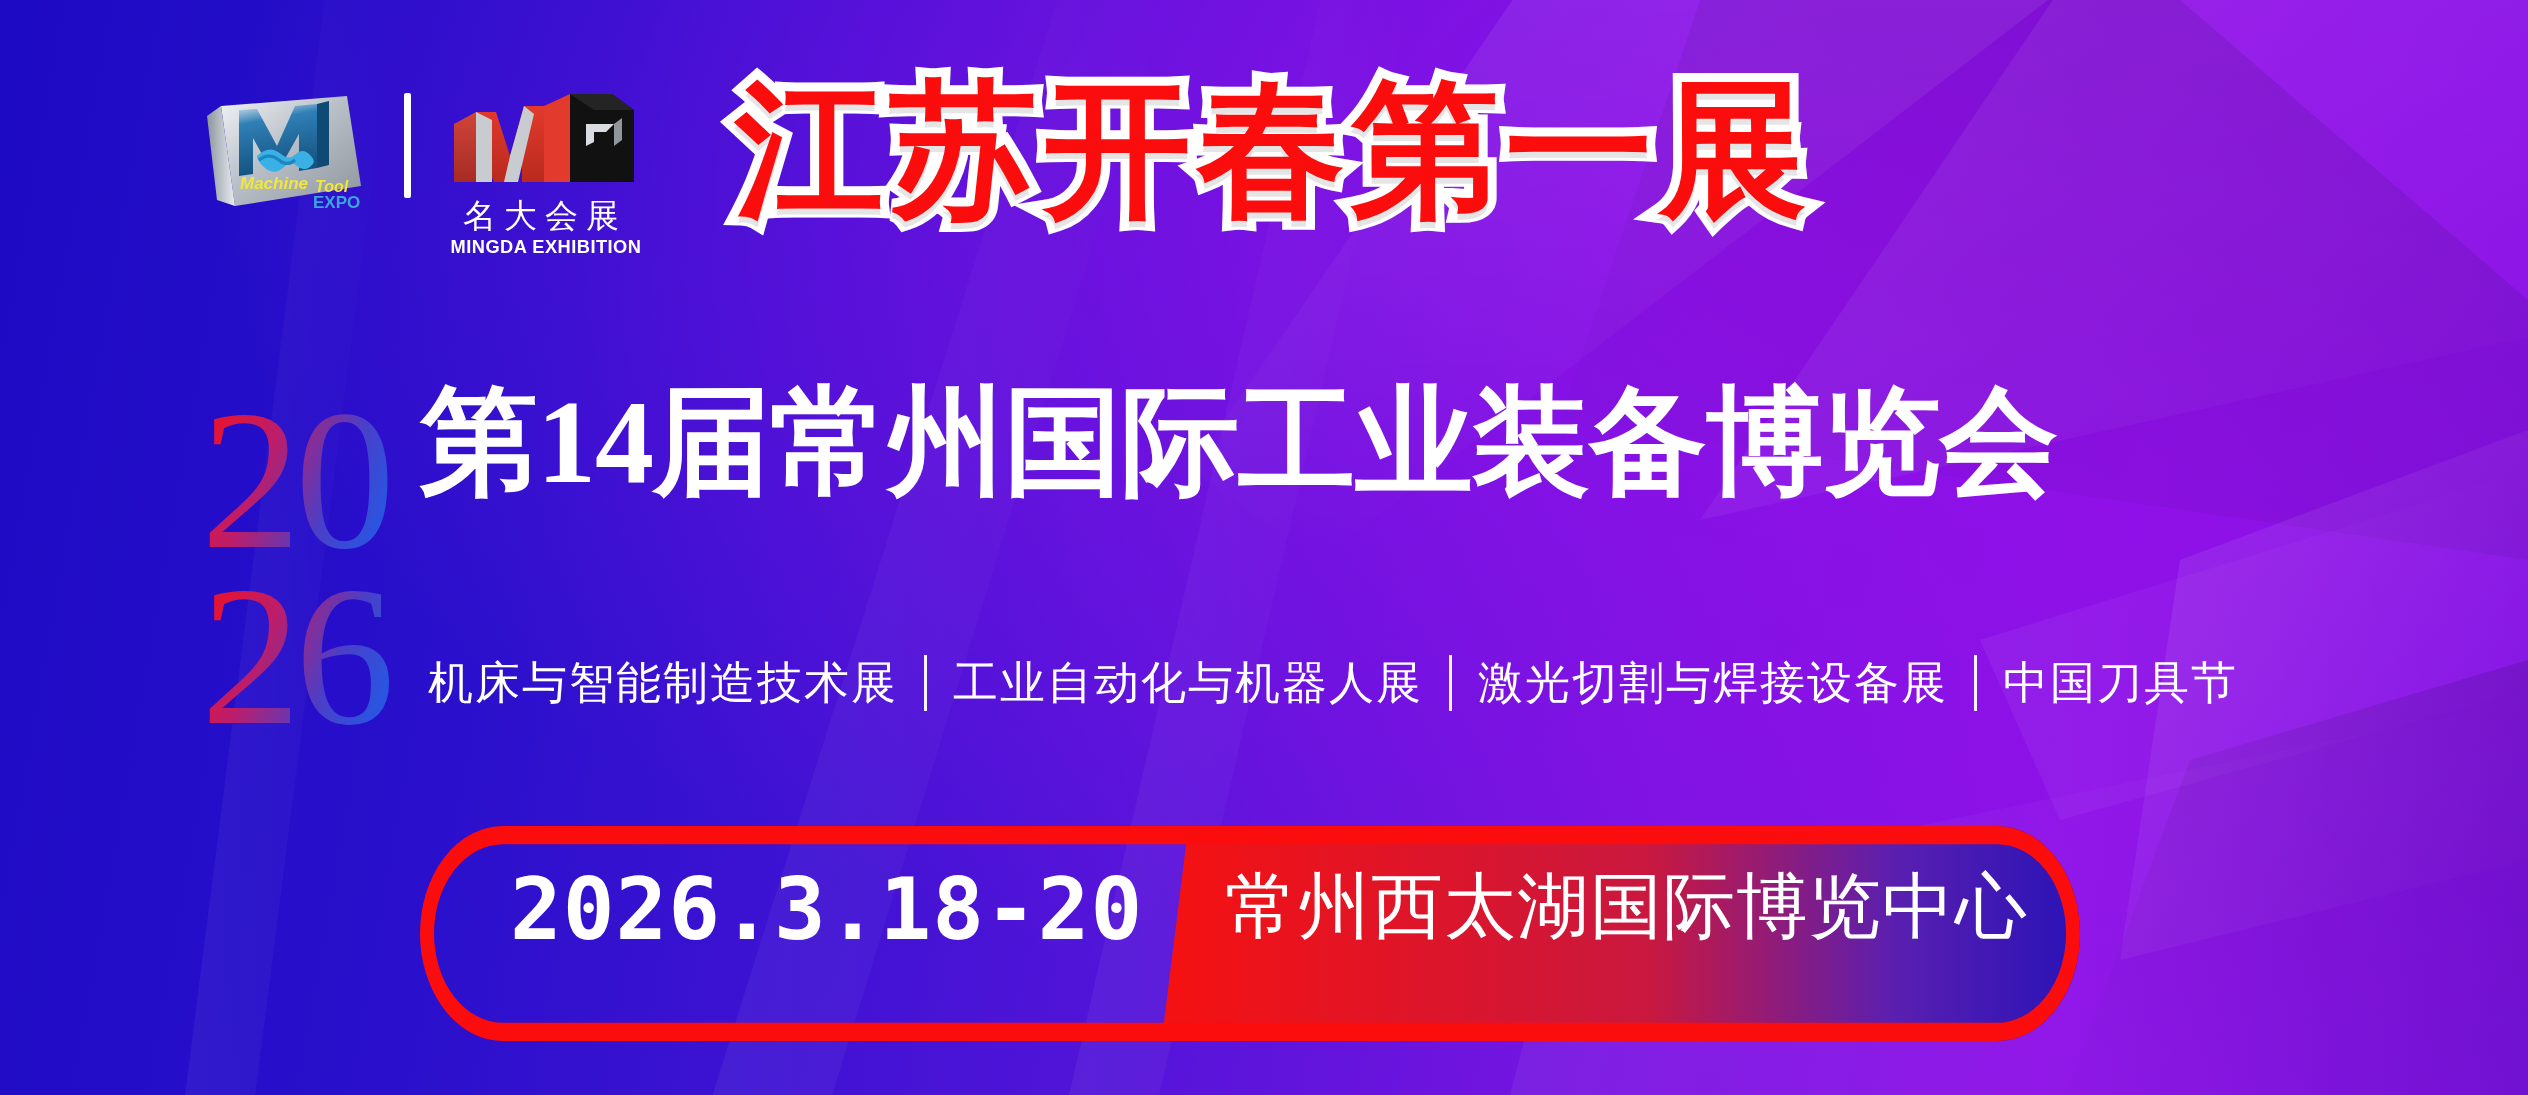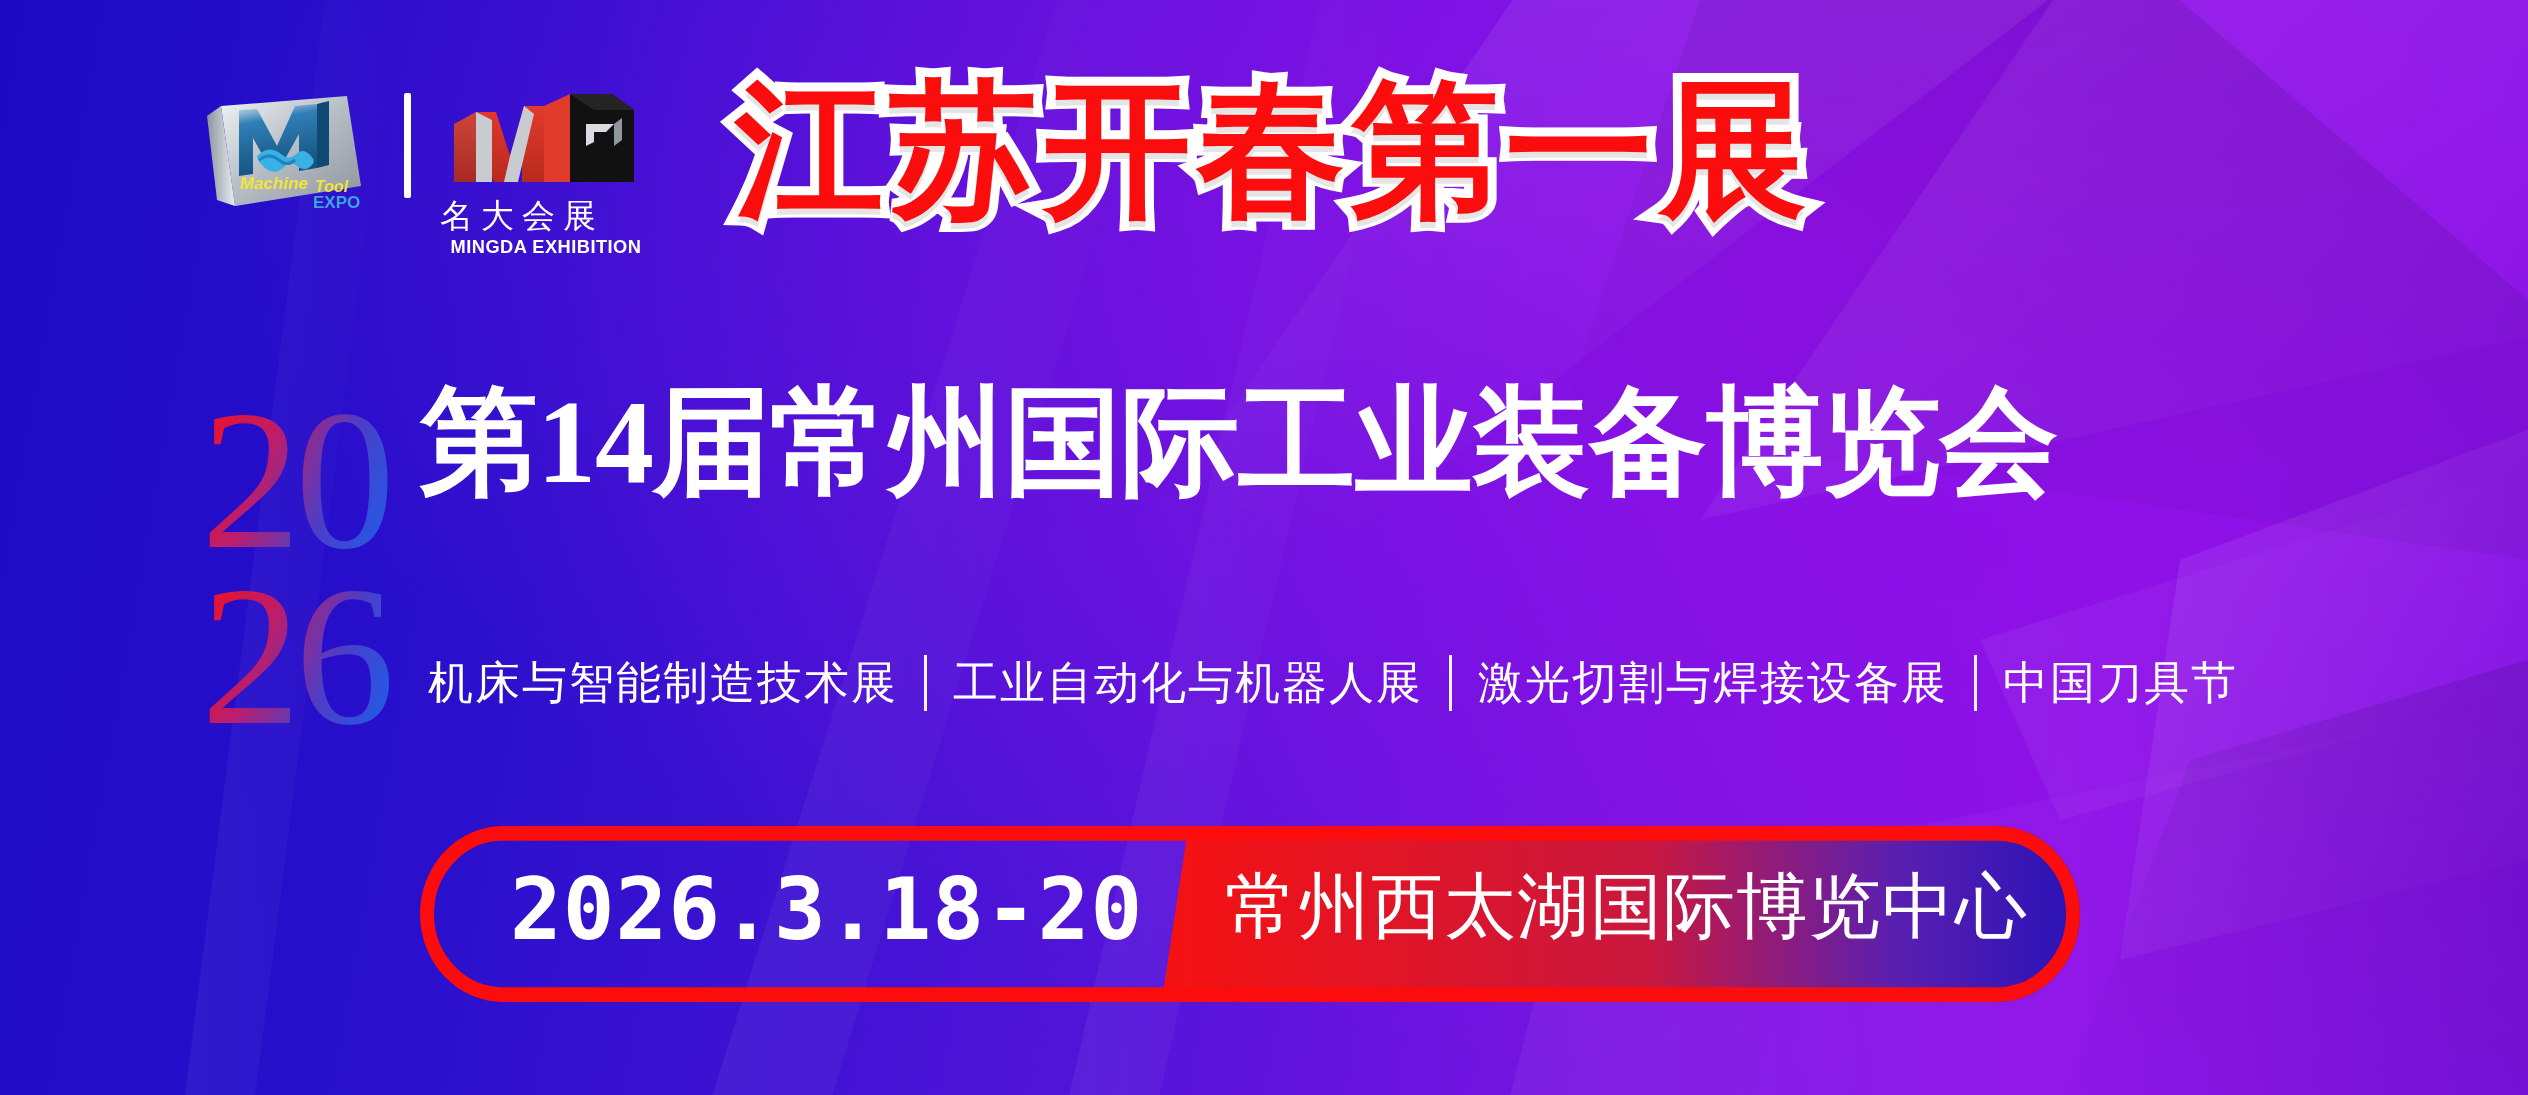--- a/index.html
+++ b/index.html
@@ -30,21 +30,21 @@
   .logo-divider{
     position:absolute; left:404px; top:93px;
     width:7px; height:105px; background:#ffffff; border-radius:2px;
   }
 
   
   .logo-md{position:absolute; left:448px; top:84px; width:192px; height:120px;}
   .logo-md svg{display:block;width:100%;height:100%;}
   .logo-md-cn{
     position:absolute; left:440px; top:194px; width:210px;
-    text-align:left; color:#fff; font-size:33px; letter-spacing:8px;
+    text-align:center; color:#fff; font-size:33px; letter-spacing:8px;
     font-family:"DejaVu Sans",sans-serif; font-weight:400; white-space:nowrap;
   }
   .logo-md-en{
     position:absolute; left:440px; top:236px; width:212px;
     text-align:center; color:#fff; font-size:19px; letter-spacing:.5px;
     font-family:"Liberation Sans",sans-serif; font-weight:700;
     transform:scaleX(.96); transform-origin:center;
   }
 
   
@@ -100,21 +100,21 @@
     white-space:nowrap;
   }
   .cats .sep{
     display:inline-block; width:3px; height:56px;
     background:#ffffff; margin:0 26px; opacity:.95;
   }
 
   
   .pill{
     position:absolute; left:420px; top:826px;
-    width:1660px; height:176px;
+    width:1660px; height:215px;
   }
   .pill svg{display:block;width:100%;height:100%;}
   .pill-date{
     position:absolute; left:90px; top:40px;
     font-family:"DejaVu Sans Mono","Liberation Mono",monospace;
     font-weight:700;
     font-size:86px; line-height:1;
     color:#ffffff;
     letter-spacing:1px;
     white-space:nowrap;

